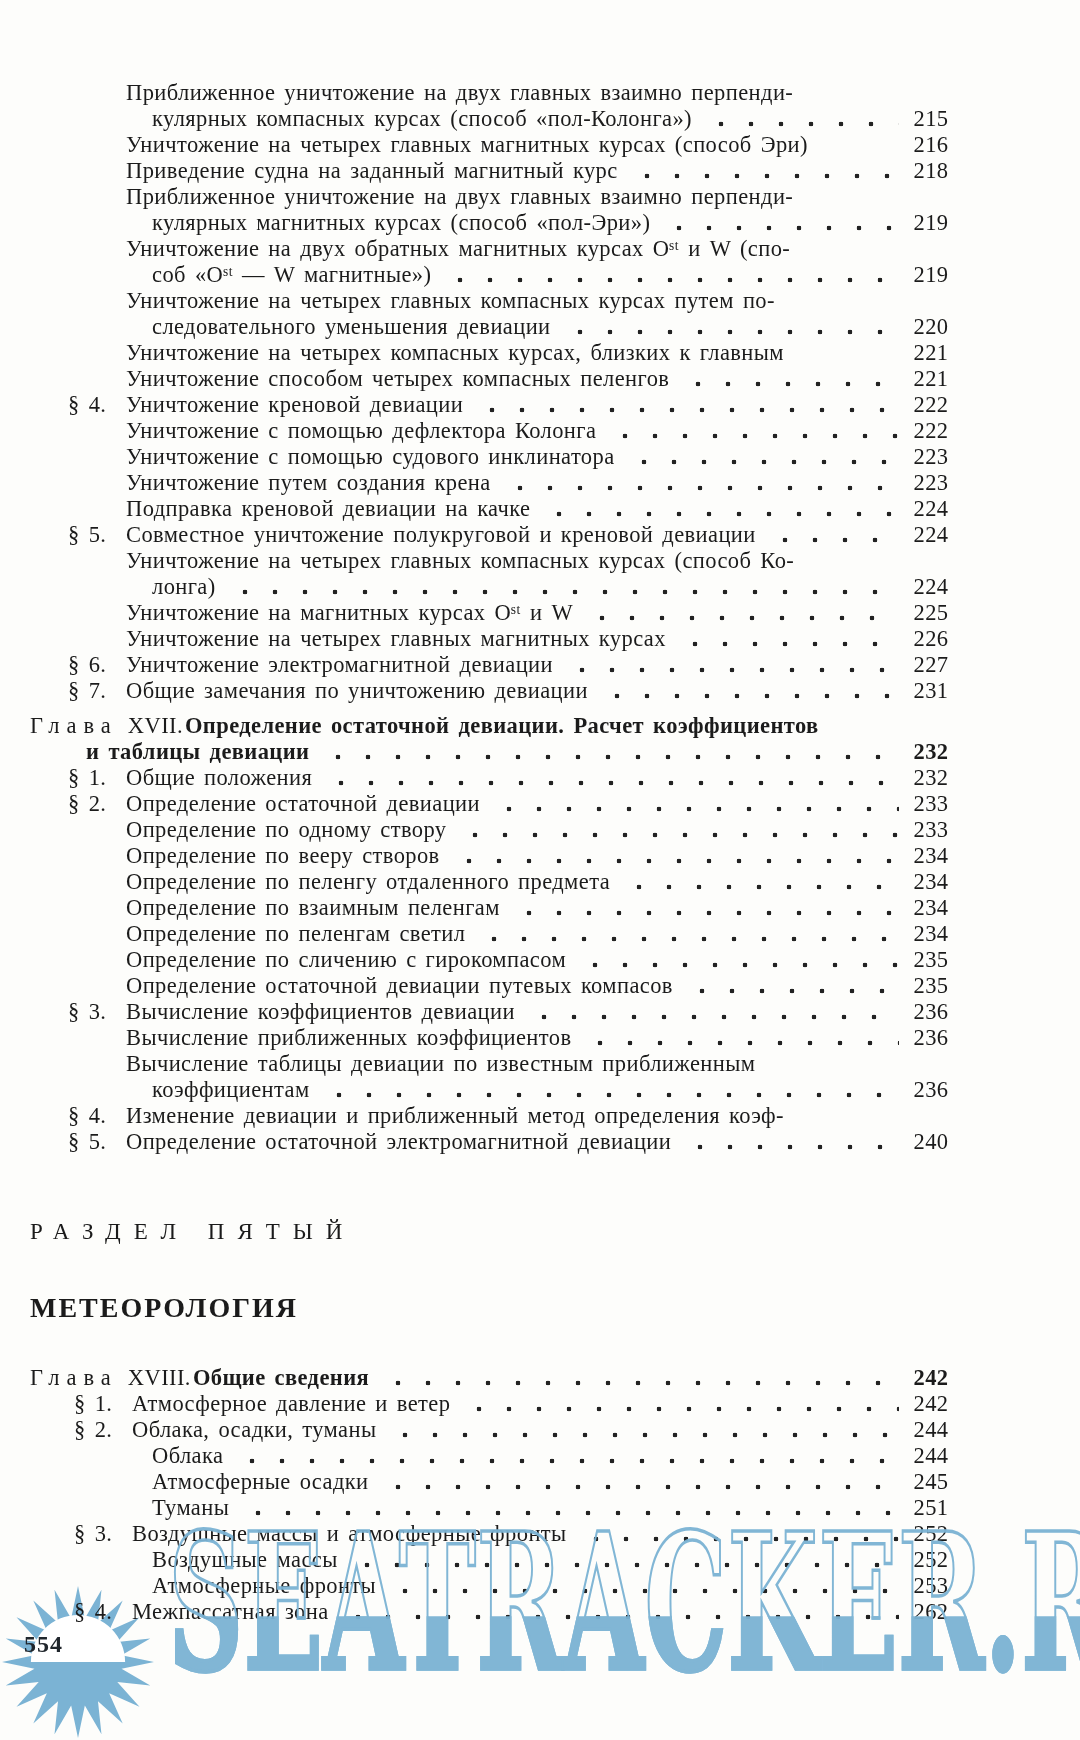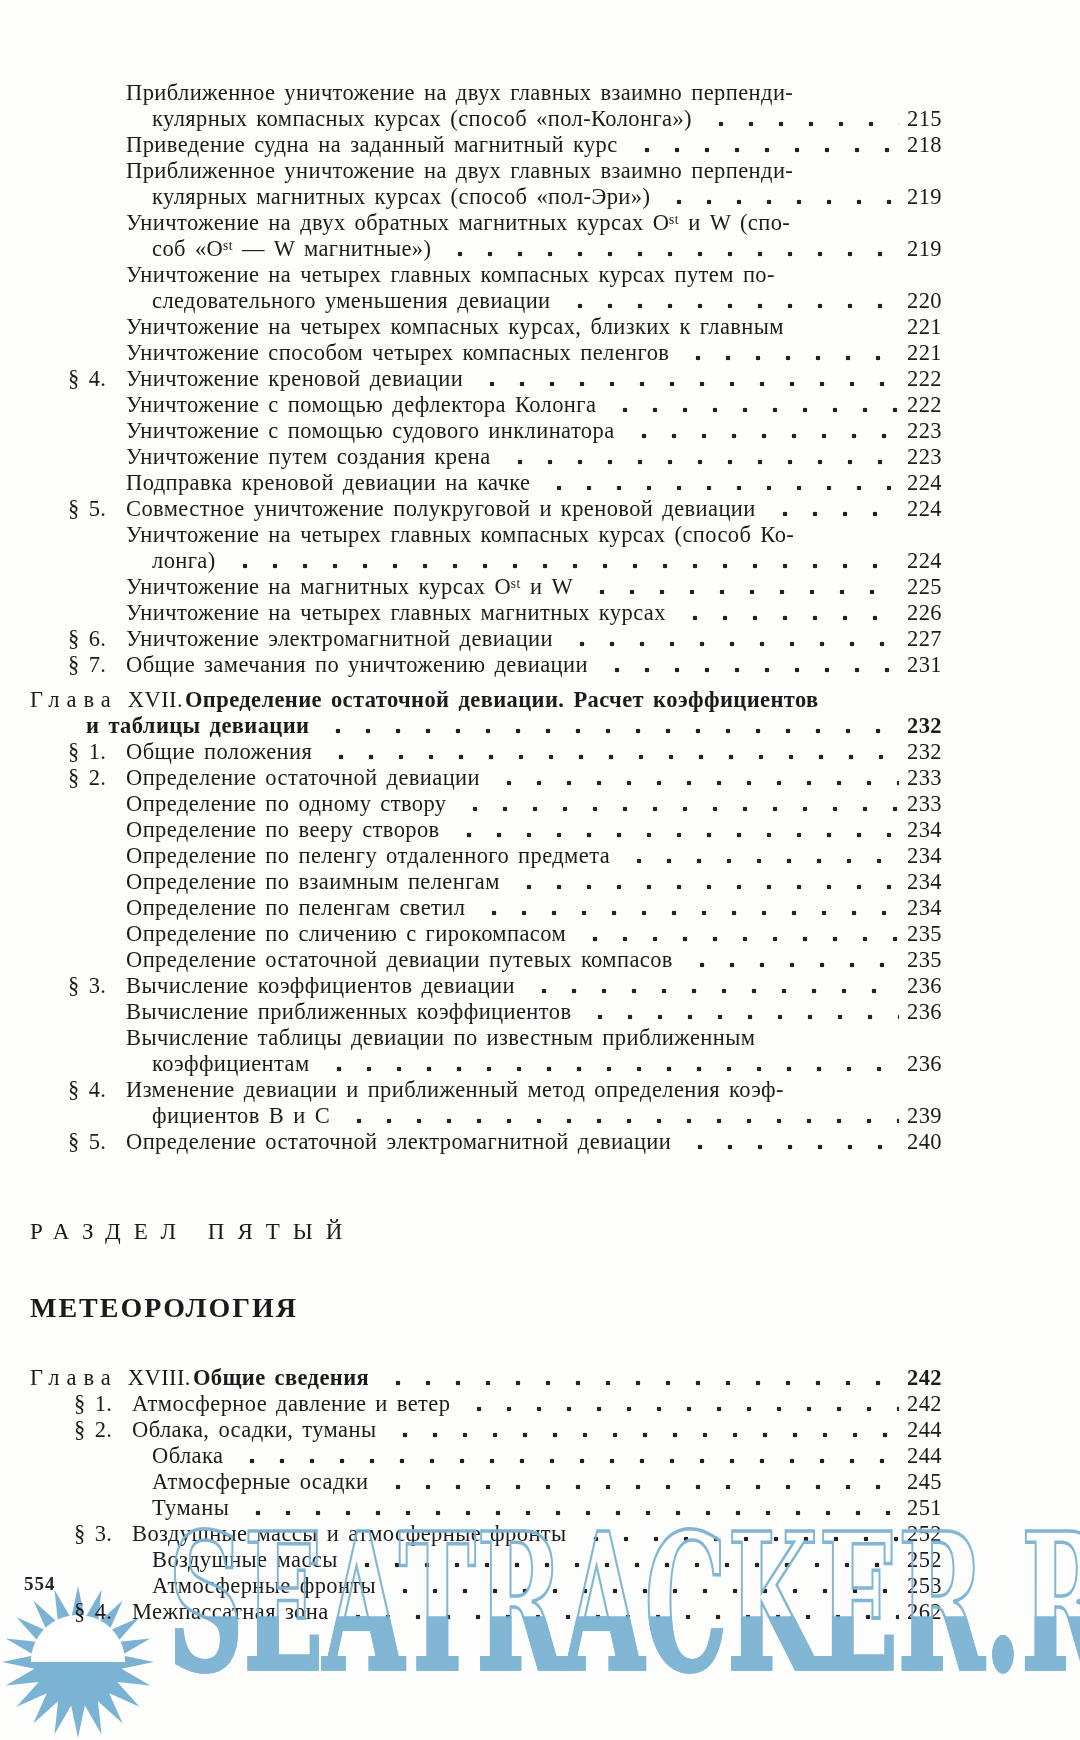--- a/index.html
+++ b/index.html
@@ -34,21 +34,21 @@
   .ch-num{margin-right:2px;}
   .bold{font-weight:bold;}
   .txt{flex:none;}
   .leader{
     flex:1;min-width:0;align-self:flex-end;
     height:6px;margin:0 8px 5px 14px;
     background-image:radial-gradient(circle, #222 2.1px, rgba(0,0,0,0) 2.6px);
     background-size:30px 6px;background-position:left center;background-repeat:repeat-x;
   }
   .leader.nodots{background:none;}
-  .pagenum{flex:none;min-width:48px;text-align:left;}
+  .pagenum{flex:none;min-width:48px;text-align:center;}
   .row.nopage .leader{background:none;}
   .row.nopage .pagenum{visibility:hidden;}
   .part-header{}
   .part-kicker{
     margin-top:64px;font-size:23px;line-height:26px;
     letter-spacing:13px;
   }
   .part-title{
     margin-top:48px;font-size:28px;line-height:30px;
     font-weight:bold;letter-spacing:2px;
@@ -61,38 +61,43 @@
     font-family:"DejaVu Serif", serif;font-weight:bold;
     font-size:190px;line-height:1;white-space:nowrap;
     pointer-events:none;opacity:0.95;
   }
   .wm{position:absolute;left:0;top:0;}
   .wm-top{color:transparent;-webkit-text-stroke:3.5px #7bb3d4;}
   .wm-bottom{color:#7bb3d4;-webkit-text-stroke:3.5px #7bb3d4;clip-path:inset(57% 0 0 0);}
   
   .sunlogo{position:absolute;left:2px;top:1586px;width:152px;height:152px;z-index:0;}
   .folio{
-    position:absolute;left:24px;top:1573px;z-index:4;
-    font-size:19px;font-weight:bold;color:#20262c;letter-spacing:1px;
+    position:absolute;left:24px;top:1631px;z-index:4;
+    font-size:24px;font-weight:bold;color:#20262c;letter-spacing:1px;
   }
 </style>
 </head>
 <body>
 
 <div class="page">
   <div class="toc toc-part-1">
       <div class="row sub nopage">
         <span class="txt">Приближенное уничтожение  на двух главных взаимно перпенди-</span>
         <span class="leader"></span>
         <span class="pagenum"></span>
       </div>
       <div class="row cont">
         <span class="txt">кулярных компасных курсах (способ «пол-Колонга»)</span>
         <span class="leader"></span>
         <span class="pagenum">215</span>
+      </div>
+      <div class="row sub">
+        <span class="txt">Уничтожение на четырех главных магнитных курсах (способ Эри)</span>
+        <span class="leader nodots"></span>
+        <span class="pagenum">216</span>
       </div>
       <div class="row sub">
         <span class="txt">Приведение судна на заданный магнитный курс</span>
         <span class="leader"></span>
         <span class="pagenum">218</span>
       </div>
       <div class="row sub nopage">
         <span class="txt">Приближенное уничтожение  на двух главных взаимно перпенди-</span>
         <span class="leader"></span>
         <span class="pagenum"></span>
@@ -274,25 +279,20 @@
       <div class="row cont">
         <span class="txt">коэффициентам</span>
         <span class="leader"></span>
         <span class="pagenum">236</span>
       </div>
       <div class="row section nopage">
         <span class="marker">§ 4.</span>
         <span class="txt">Изменение девиации и приближенный  метод определения коэф-</span>
         <span class="leader"></span>
         <span class="pagenum"></span>
-      </div>
-      <div class="row cont">
-        <span class="txt">фициентов B и C</span>
-        <span class="leader"></span>
-        <span class="pagenum">239</span>
       </div>
       <div class="row section">
         <span class="marker">§ 5.</span>
         <span class="txt">Определение остаточной электромагнитной девиации</span>
         <span class="leader"></span>
         <span class="pagenum">240</span>
       </div>
     </div>
 
   <div class="part-header">

